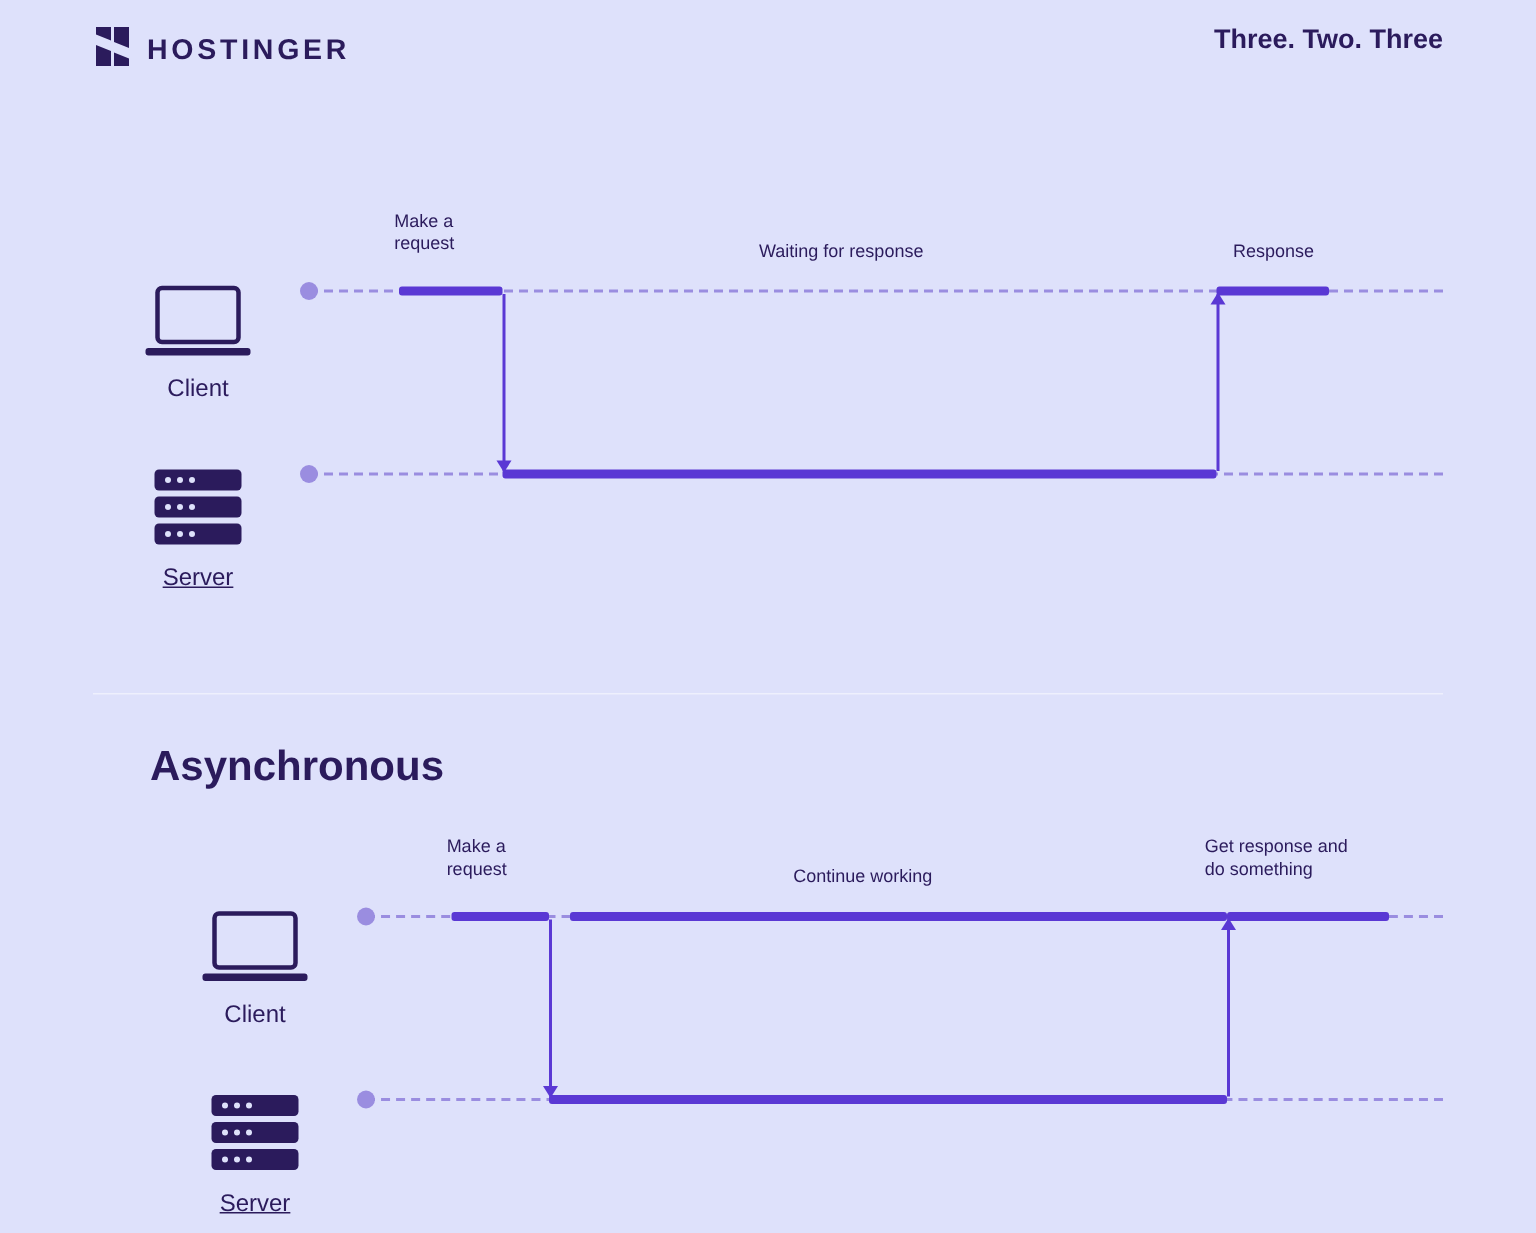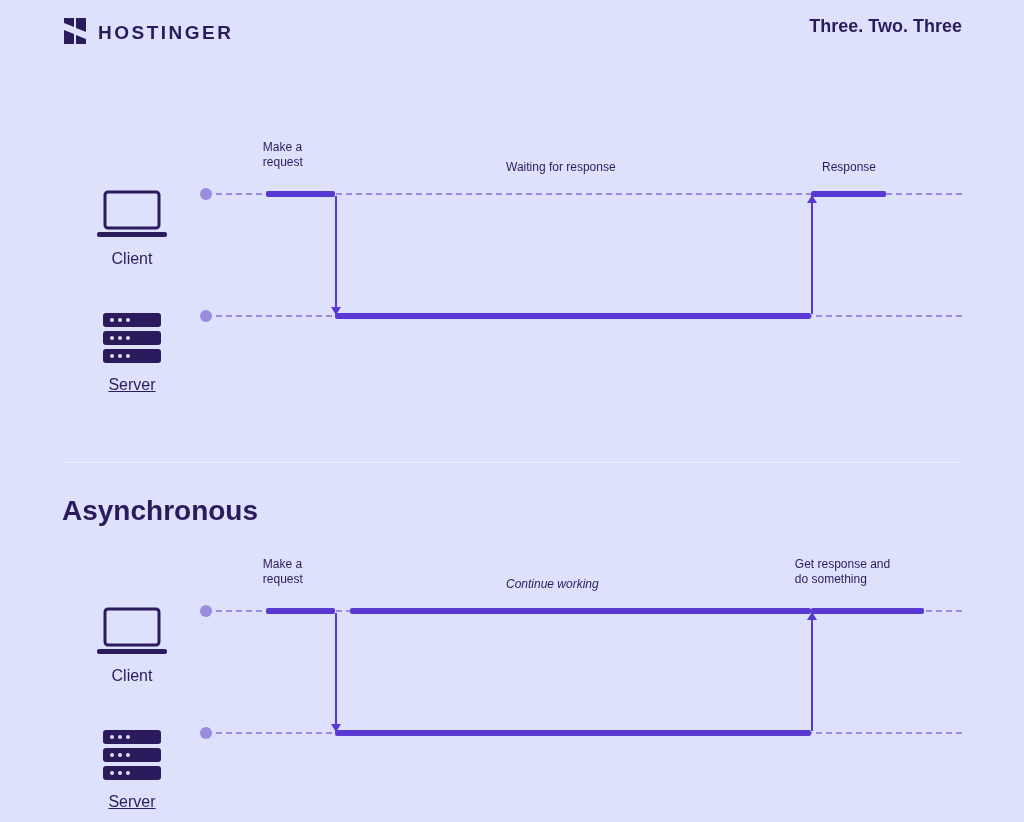--- a/index.html
+++ b/index.html
@@ -27,21 +27,21 @@
     padding: 16px 62px 0 62px;
     display:flex; align-items:flex-start; justify-content:space-between;
   }
   .brand { display:flex; align-items:center; gap:10px; }
   .brand-name { font-weight:800; font-size:19px; letter-spacing:2.5px; color:var(--ink); }
   .tagline { font-weight:700; font-size:18px; color:var(--ink); }
 
   
   .section { position:absolute; left:62px; right:62px; }
   .section.sync { top:140px; }
-  .section.async { top:495px; }
+  .section.async { top:495px;margin-left:38px; }
   .section-title { font-weight:800; font-size:28px; margin-bottom:30px; }
 
   .divider {
     position:absolute; left:62px; right:62px; top:462px;
     border-top:1px solid #eef0fd;
   }
 
   
   .lanes { position:relative; height:240px; }
   .lane { position:absolute; left:0; right:0; display:flex; }
@@ -172,21 +172,21 @@
 
 <div class="divider"></div>
 
 <div class="section async">
   <div class="section-title">Asynchronous</div>
   <div class="lanes">
 
     <div class="tl-labels">
       <div class="tl-label" style="left:8%; white-space:pre;">Make a
 request</div>
-      <div class="tl-label" style="left:40%; top:20px;font-style:italic;">Continue working</div>
+      <div class="tl-label" style="left:40%; top:20px;">Continue working</div>
       <div class="tl-label" style="left:78%; white-space:pre;">Get response and
 do something</div>
     </div>
 
     <div class="lane client">
       <div class="lane-icon-wrap">
         <span>
           <svg width="78" height="52" viewBox="0 0 78 52">
             <rect x="12" y="4" width="54" height="36" rx="3" fill="none" stroke="#2b1b5c" stroke-width="3"></rect>
             <rect x="4" y="44" width="70" height="5" rx="2" fill="#2b1b5c"></rect>

